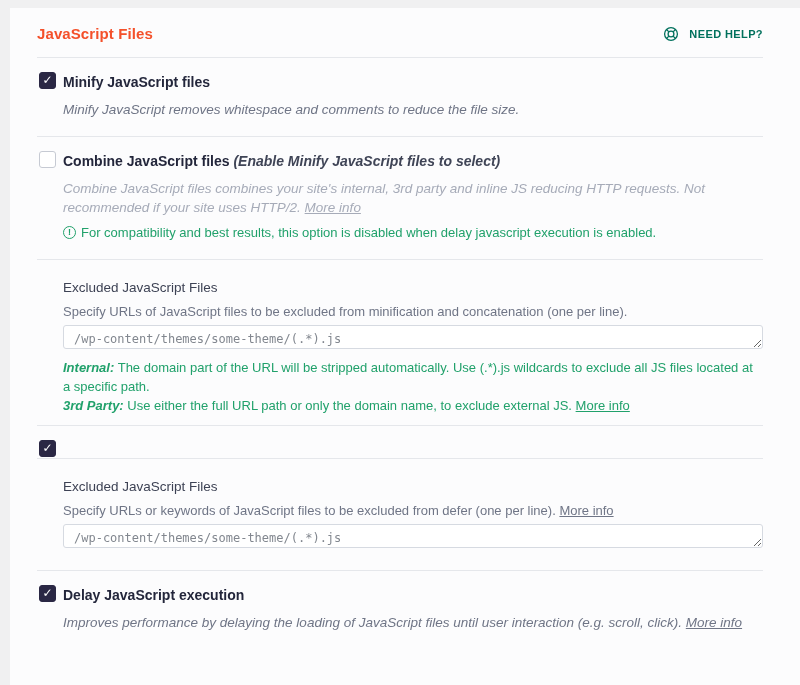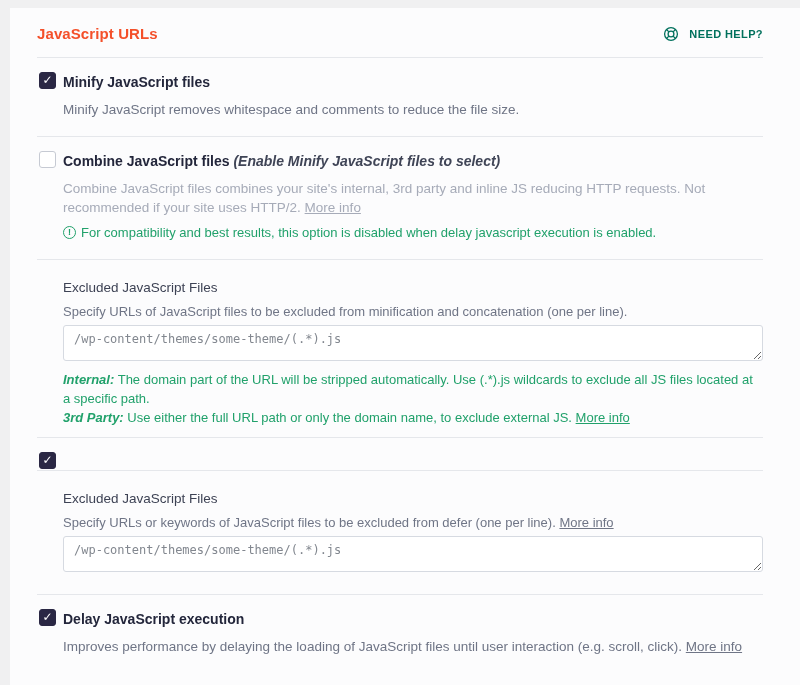--- a/index.html
+++ b/index.html
@@ -34,57 +34,57 @@
     width:17px; height:17px; border-radius:3px;
     background:#fff; border:1px solid #c6cad3;
     display:flex; align-items:center; justify-content:center;
     cursor:pointer;
   }
   .cb.checked { background:#2a2744; border-color:#2a2744; }
   .cb .check { display:none; color:#fff; font-size:12px; font-weight:700; line-height:1; margin-top:-1px; }
   .cb.checked .check { display:block; }
   .opt-label { font-size:14px; font-weight:700; color:#23263b; line-height:17px; cursor:pointer; }
   .opt-note { font-style:italic; font-weight:600; color:#3f4456; }
-  .opt-desc { margin-top:9px; font-size:13.5px; line-height:19px; color:#6f7586; }
+  .opt-desc { margin-top:9px; font-size:13.5px; line-height:19px; color:#6f7586;font-style:italic; }
   .opt-desc.dim { color:#a6abb8; }
   .more-info { color:inherit; text-decoration:underline; cursor:pointer; }
   .notice {
     margin-top:7px; font-size:13px; line-height:18px; color:#21a16b;
     display:flex; align-items:flex-start; gap:5px;
   }
   .notice-icon {
     flex:0 0 auto; width:13px; height:13px; border:1.4px solid #21a16b; border-radius:50%;
     font-size:9px; font-weight:700; line-height:10px; text-align:center; color:#21a16b;
     margin-top:2px;
   }
 
   
   .sub { padding:19px 0 10px 26px; }
   .sub-title { font-size:13.5px; font-weight:400; color:#3d4254; line-height:17px; }
   .sub-desc { margin-top:7px; font-size:13px; line-height:18px; color:#6f7586; }
   .sub textarea {
-    display:block; width:100%; height:36px; margin-top:4px;
+    display:block; width:100%; height:24px; margin-top:4px;
     border:1px solid #d6dae1; border-radius:3px; background:#fff;
     font-family:"DejaVu Sans Mono","Liberation Mono",monospace;
     font-size:12px; line-height:15px; color:#555; padding:6px 10px 0;
     overflow:hidden; resize:both;
   }
   .sub textarea::placeholder { color:#82878f; opacity:1; }
   .green-help { margin-top:9px; font-size:13px; line-height:19px; color:#21a16b; }
   .green-help p { margin:0; }
   .green-help strong { font-weight:700;font-style:italic; }
   .pad-b { padding-bottom:22px; }
 </style>
 </head>
 <body>
 
 <div class="panel">
 
   <div class="hdr">
-    <h2>JavaScript URLs</h2>
+    <h2>JavaScript Files</h2>
     <a class="need-help">
       <svg width="16" height="16" viewBox="0 0 16 16" fill="none" stroke="#00705c" stroke-width="1.3">
         <circle cx="8" cy="8" r="6.4"></circle>
         <circle cx="8" cy="8" r="2.9"></circle>
         <line x1="3.5" y1="3.5" x2="5.9" y2="5.9"></line>
         <line x1="12.5" y1="3.5" x2="10.1" y2="5.9"></line>
         <line x1="3.5" y1="12.5" x2="5.9" y2="10.1"></line>
         <line x1="12.5" y1="12.5" x2="10.1" y2="10.1"></line>
       </svg>
       <span>NEED HELP?</span>

